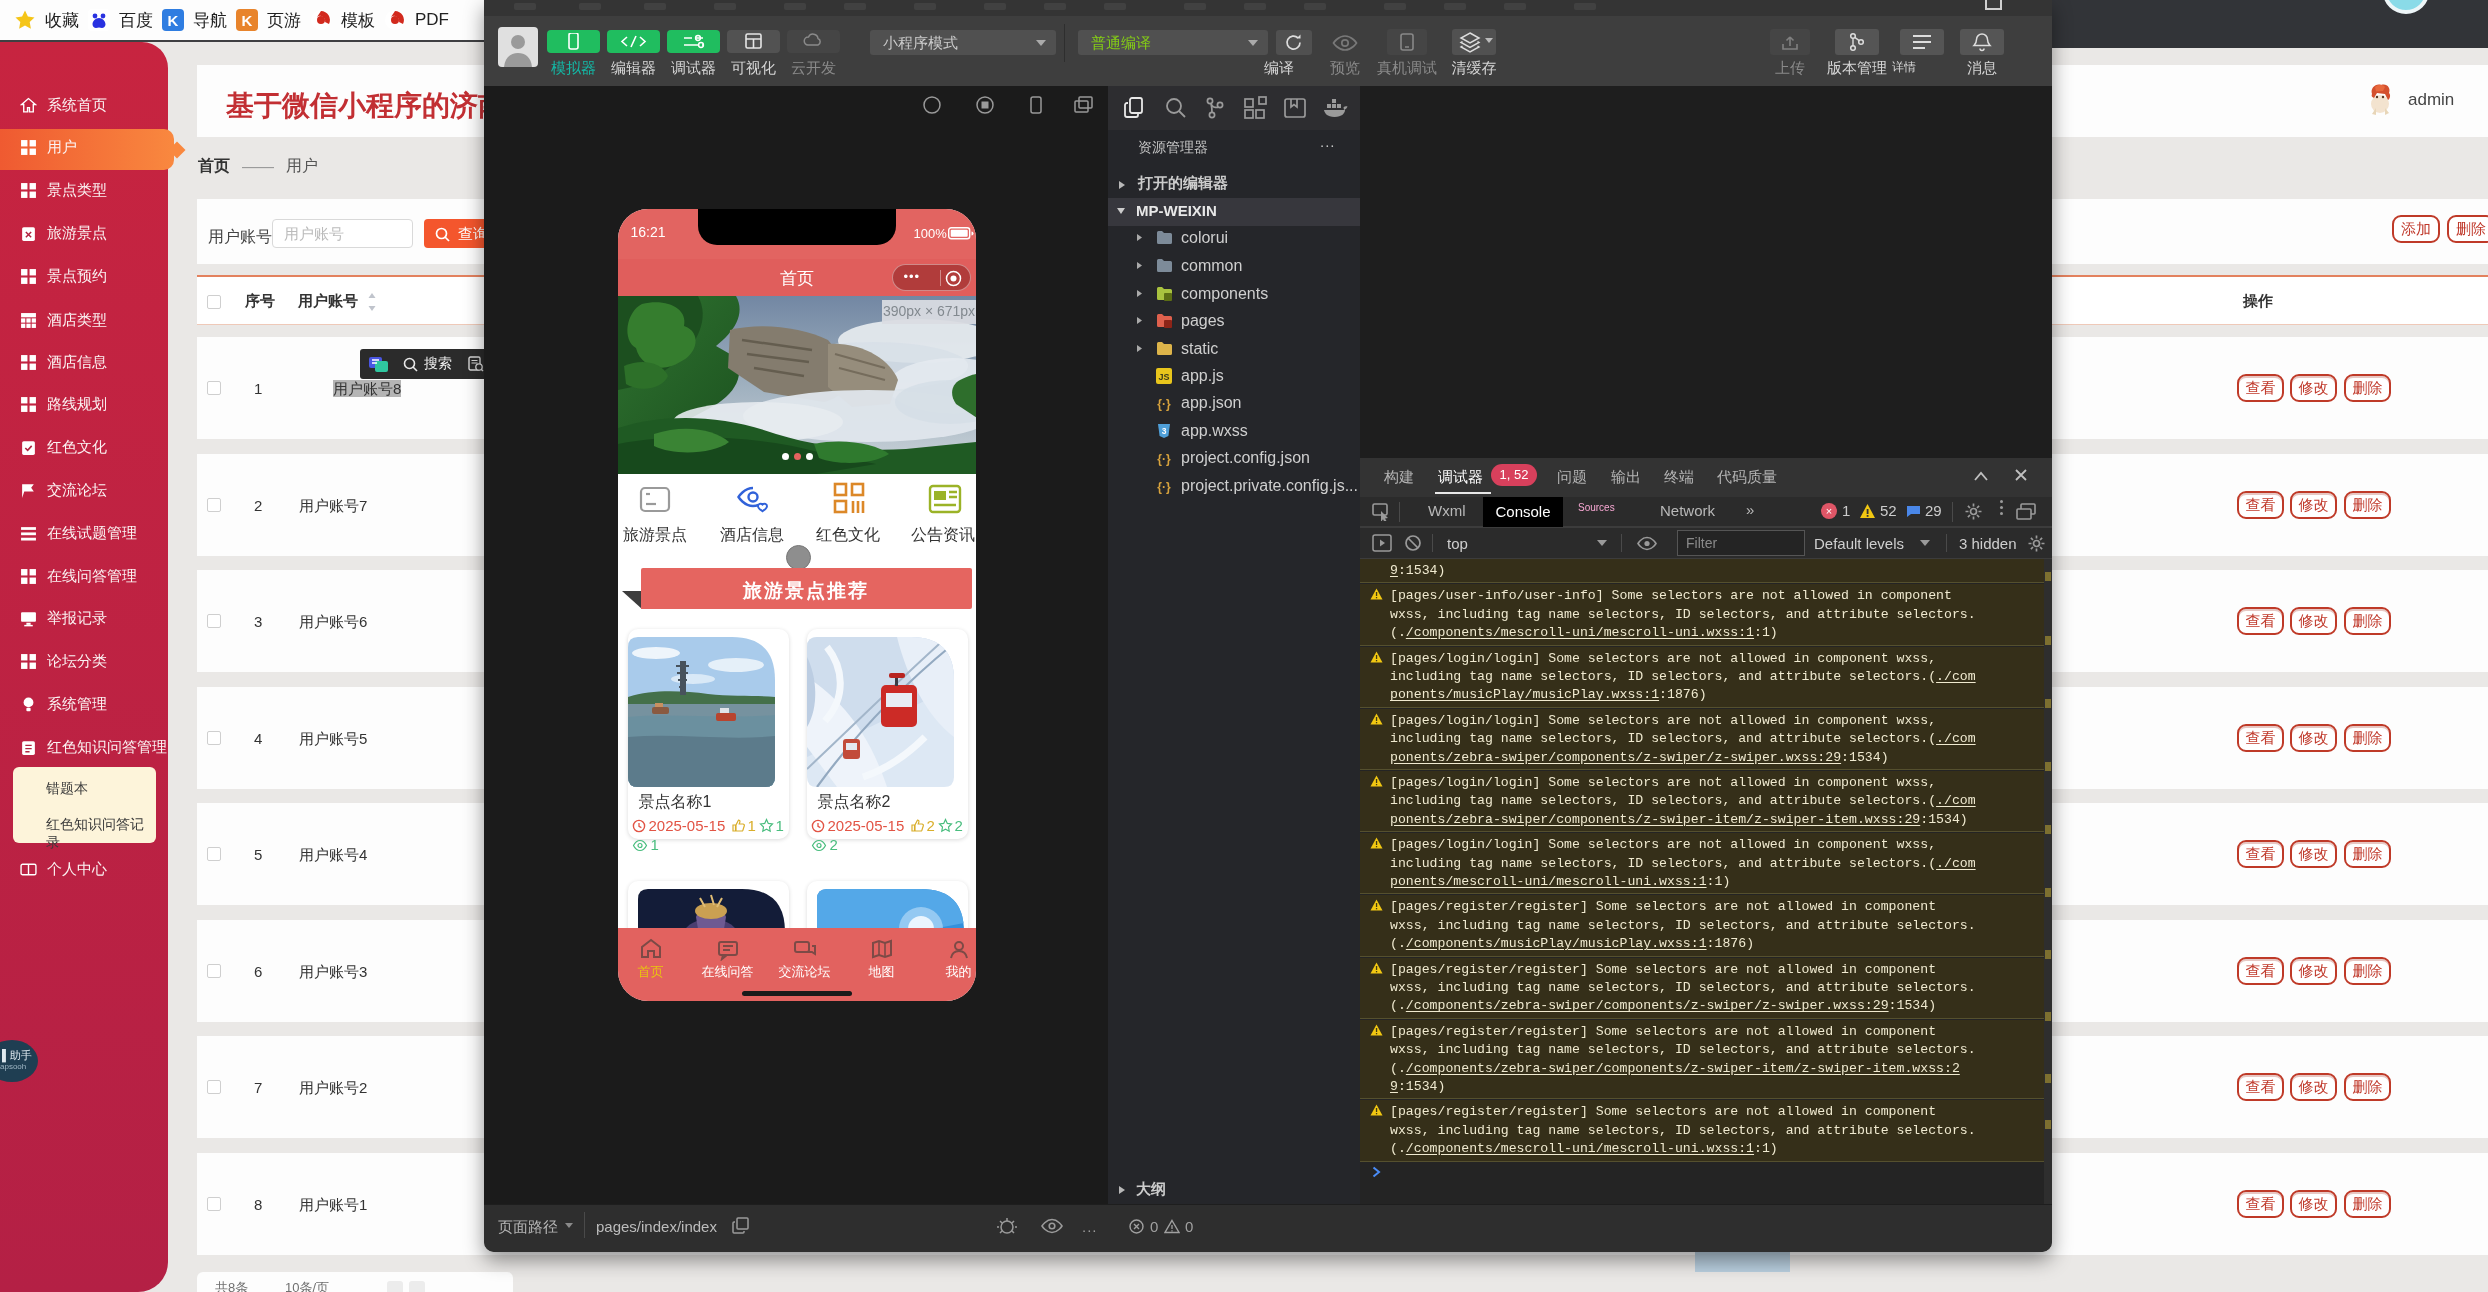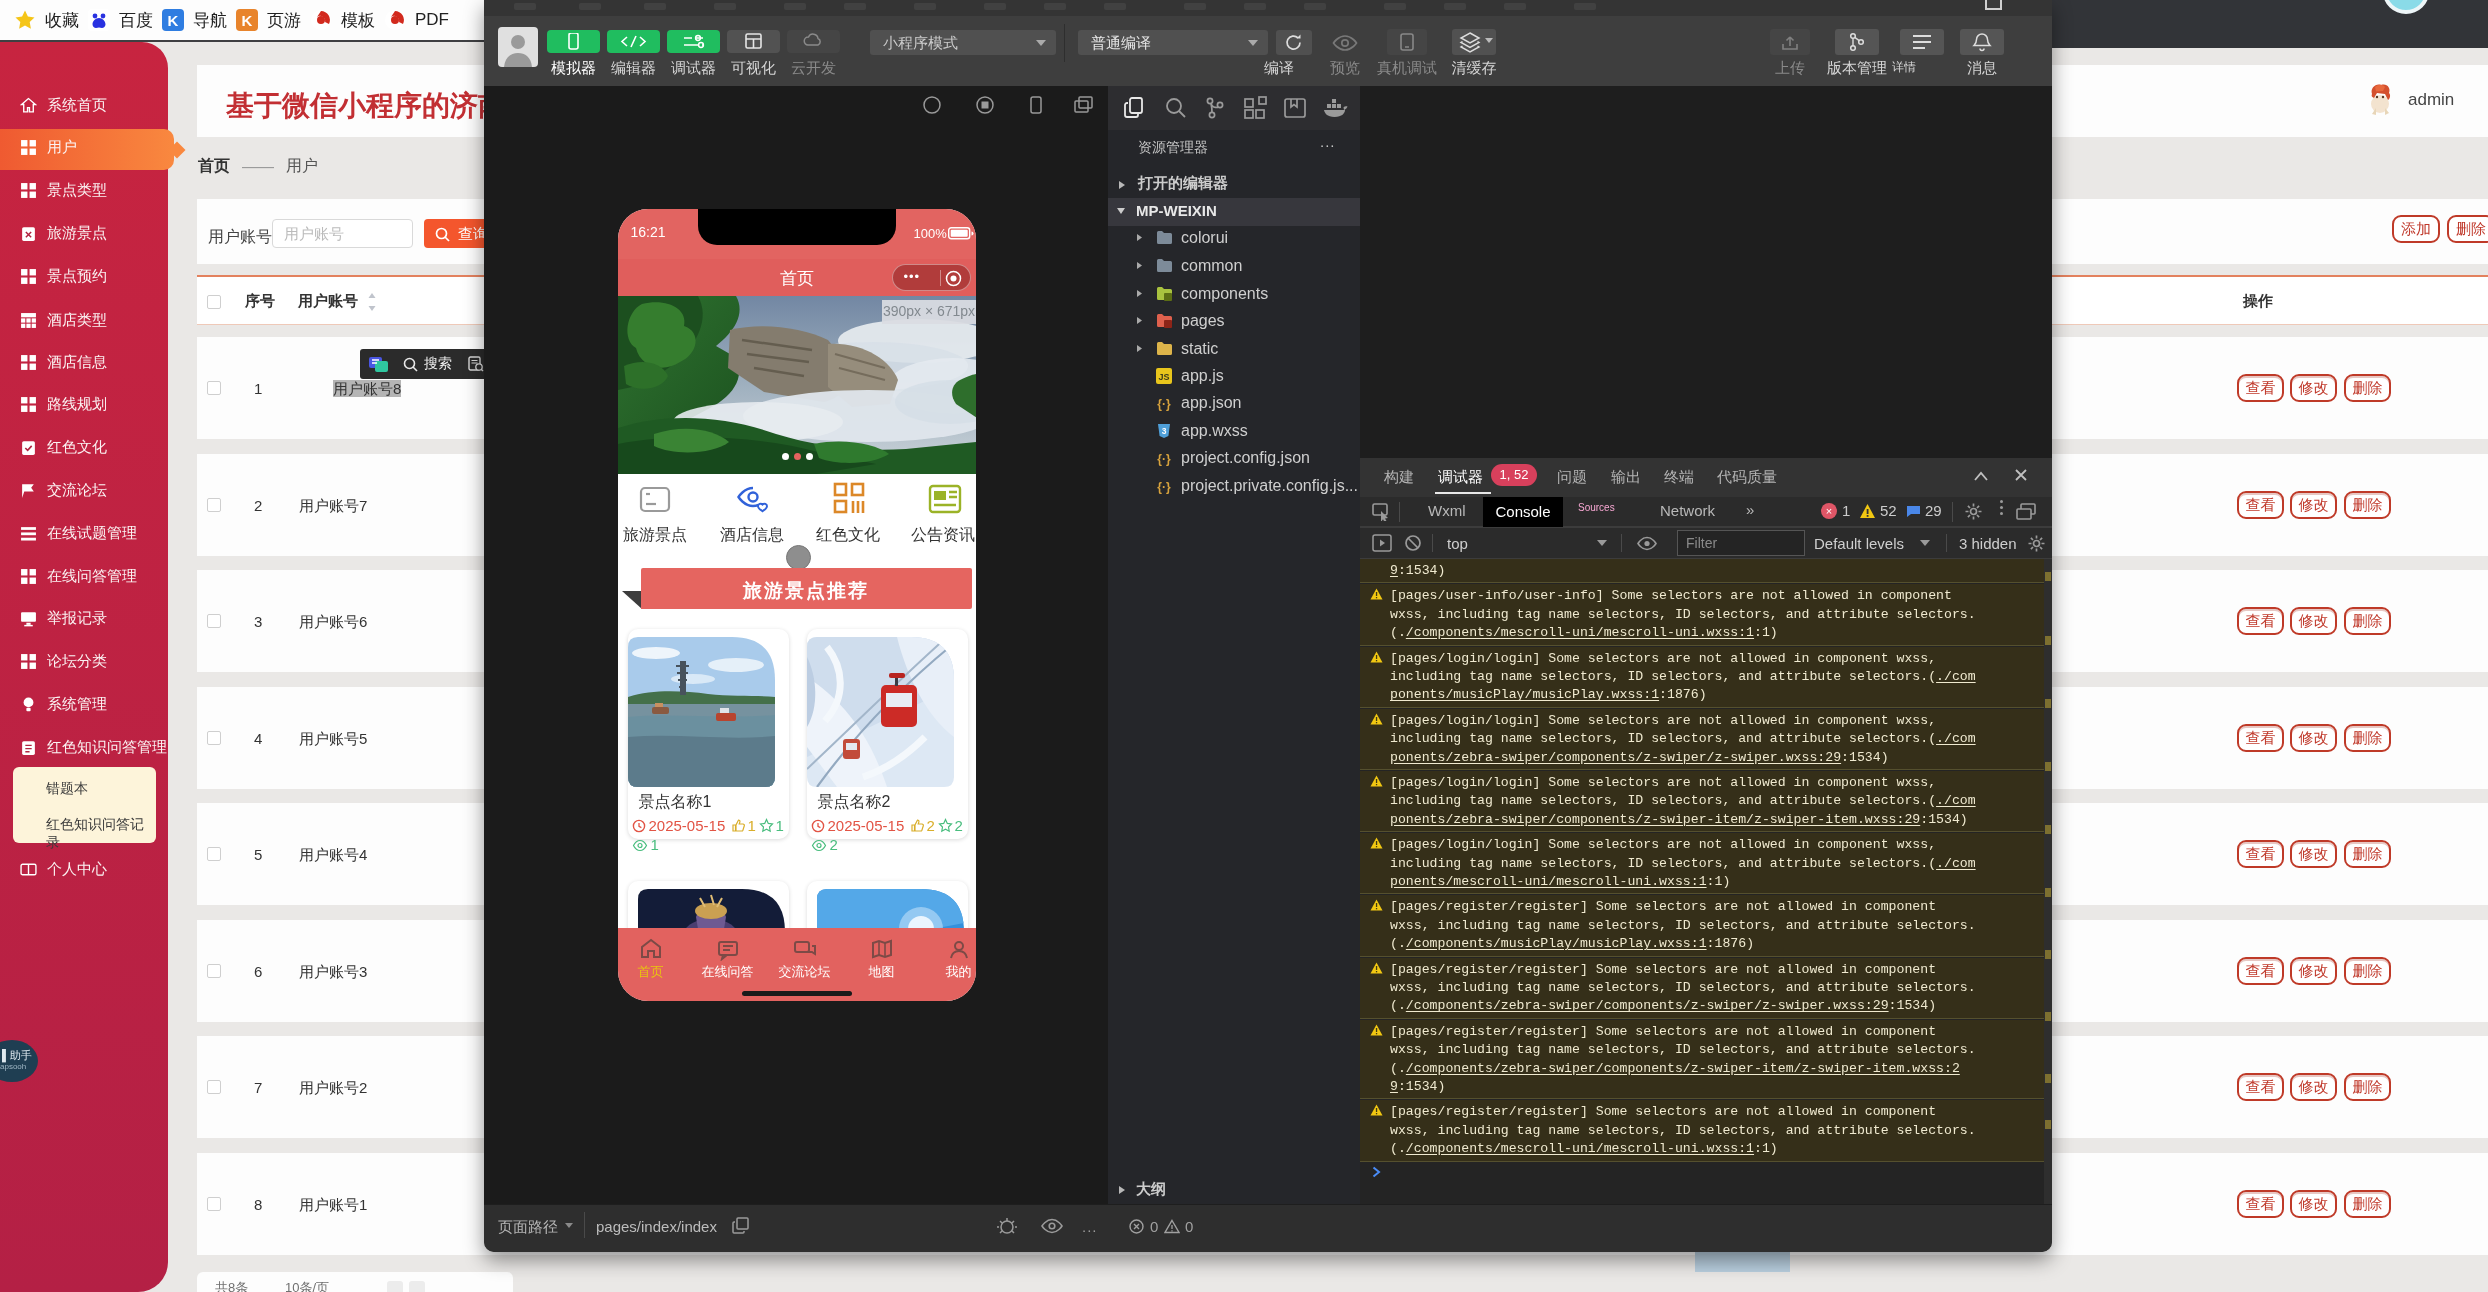--- a/index.html
+++ b/index.html
@@ -407,21 +407,21 @@
 <div class="dtx" style="left:1020px;top:3px;width:22px;height:7px;background:#414141;border-radius:2px;"></div>
 <div class="dtx" style="left:1090px;top:3px;width:22px;height:7px;background:#414141;border-radius:2px;"></div>
 <div class="dtx" style="left:1501px;top:0px;width:17px;height:10px;border:2px solid #cfcfcf;border-top:none;background:#3a3a3a;"></div>
 <div class="dtx" style="left:0;top:16px;width:1568px;height:70px;background:#3e3e3e;"></div>
 <div class="dtx" style="left:14px;top:27px;width:40px;height:40px;background:#e0e0e0;border-radius:4px;"></div>
 <svg class="dtx" style="left:14px;top:27px;" width="40" height="40" viewBox="0 0 40 40">
         <circle cx="20" cy="15" r="7" fill="#9a9a9a"></circle>
         <path d="M6 40c1-10 7-14 14-14s13 4 14 14z" fill="#9a9a9a"></path>
       </svg>
 <div class="dtx" style="left:63px;top:30px;width:53px;height:23px;background:#20bd5f;border-radius:4px;"></div>
-<div class="dtx" style="left:51px;top:59px;width:77px;text-align:center;font-size:15px;color:#ffffff;">模拟器</div>
+<div class="dtx" style="left:51px;top:59px;width:77px;text-align:center;font-size:15px;color:#14b8a6;">模拟器</div>
 <svg class="dtx" style="left:63px;top:33px;" width="53" height="17" viewBox="0 0 53 17">
         <rect x="22" y="0" width="9" height="16" rx="2" fill="none" stroke="#fff" stroke-width="1.6"></rect>
       </svg>
 <div class="dtx" style="left:123px;top:30px;width:53px;height:23px;background:#20bd5f;border-radius:4px;"></div>
 <div class="dtx" style="left:111px;top:59px;width:77px;text-align:center;font-size:15px;color:#d6d6d6;">编辑器</div>
 <svg class="dtx" style="left:123px;top:33px;" width="53" height="17" viewBox="0 0 53 17">
         <path d="M20 4l-5 4.5L20 13M33 4l5 4.5L33 13M29 3l-5 11" fill="none" stroke="#fff" stroke-width="1.6"></path>
       </svg>
 <div class="dtx" style="left:183px;top:30px;width:53px;height:23px;background:#20bd5f;border-radius:4px;"></div>
 <div class="dtx" style="left:171px;top:59px;width:77px;text-align:center;font-size:15px;color:#d6d6d6;">调试器</div>
@@ -436,21 +436,21 @@
         <rect x="19" y="1" width="15" height="14" rx="1.5" fill="none" stroke="#e6e6e6" stroke-width="1.6"></rect>
         <path d="M19 6h15M26.5 6v9" stroke="#e6e6e6" stroke-width="1.6"></path>
       </svg>
 <div class="dtx" style="left:303px;top:30px;width:53px;height:23px;background:#454545;border-radius:4px;"></div>
 <div class="dtx" style="left:291px;top:59px;width:77px;text-align:center;font-size:15px;color:#8a8a8a;">云开发</div>
 <svg class="dtx" style="left:303px;top:33px;" width="53" height="17" viewBox="0 0 53 17">
         <path d="M21 12a4 4 0 0 1 .5-8 5 5 0 0 1 9.5 1.5A3.5 3.5 0 0 1 31 12z" fill="none" stroke="#8a8a8a" stroke-width="1.5"></path>
       </svg>
 <div class="dtx" style="left:386px;top:30px;width:186px;height:25px;background:#505050;border-radius:3px;color:#ccc;font-size:15px;line-height:25px;padding-left:13px;">小程序模式<span style="position:absolute;right:10px;top:10px;width:0;height:0;border:5px solid transparent;border-top:6px solid #aaa;"></span></div>
 <div class="dtx" style="left:580px;top:24px;width:1px;height:38px;background:#2e2e2e;"></div>
-<div class="dtx" style="left:594px;top:30px;width:190px;height:25px;background:#505050;border-radius:3px;color:#e5e5e5;font-size:15px;line-height:25px;padding-left:13px;">普通编译<span style="position:absolute;right:10px;top:10px;width:0;height:0;border:5px solid transparent;border-top:6px solid #aaa;"></span></div>
+<div class="dtx" style="left:594px;top:30px;width:190px;height:25px;background:#505050;border-radius:3px;color:#84cc16;font-size:15px;line-height:25px;padding-left:13px;">普通编译<span style="position:absolute;right:10px;top:10px;width:0;height:0;border:5px solid transparent;border-top:6px solid #aaa;"></span></div>
 <div class="dtx" style="left:792px;top:30px;width:36px;height:25px;background:#505050;border-radius:3px;"></div>
 <svg class="dtx" style="left:800px;top:33px;" width="20" height="19" viewBox="0 0 20 19">
         <path d="M16 9.5a6.5 6.5 0 1 1-2-4.6" fill="none" stroke="#ddd" stroke-width="1.7"></path>
         <path d="M16.5 1.5v4h-4z" fill="#ddd"></path>
       </svg>
 <div class="dtx" style="left:780px;top:59px;width:60px;text-align:left;font-size:15px;color:#d6d6d6;">编译</div>
 <svg class="dtx" style="left:845px;top:32px;" width="32" height="22" viewBox="0 0 32 22">
         <path d="M16 4C9 4 4.5 11 4.5 11s4.5 7 11.5 7 11.5-7 11.5-7S23 4 16 4z" fill="none" stroke="#787878" stroke-width="1.7"></path>
         <circle cx="16" cy="11" r="3.2" fill="none" stroke="#787878" stroke-width="1.7"></circle>
       </svg>

